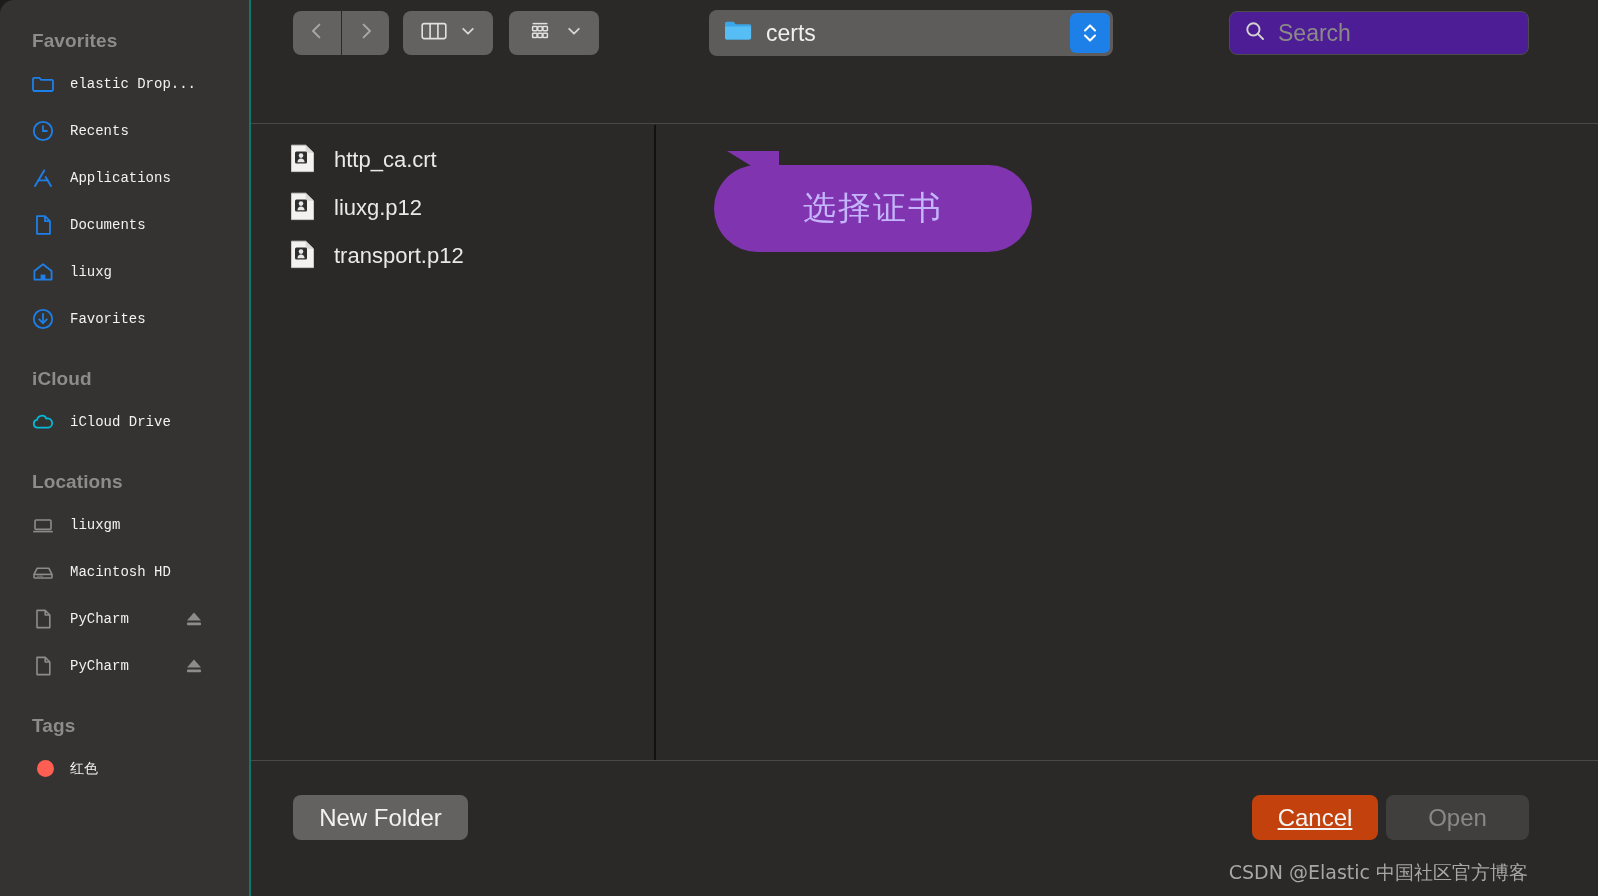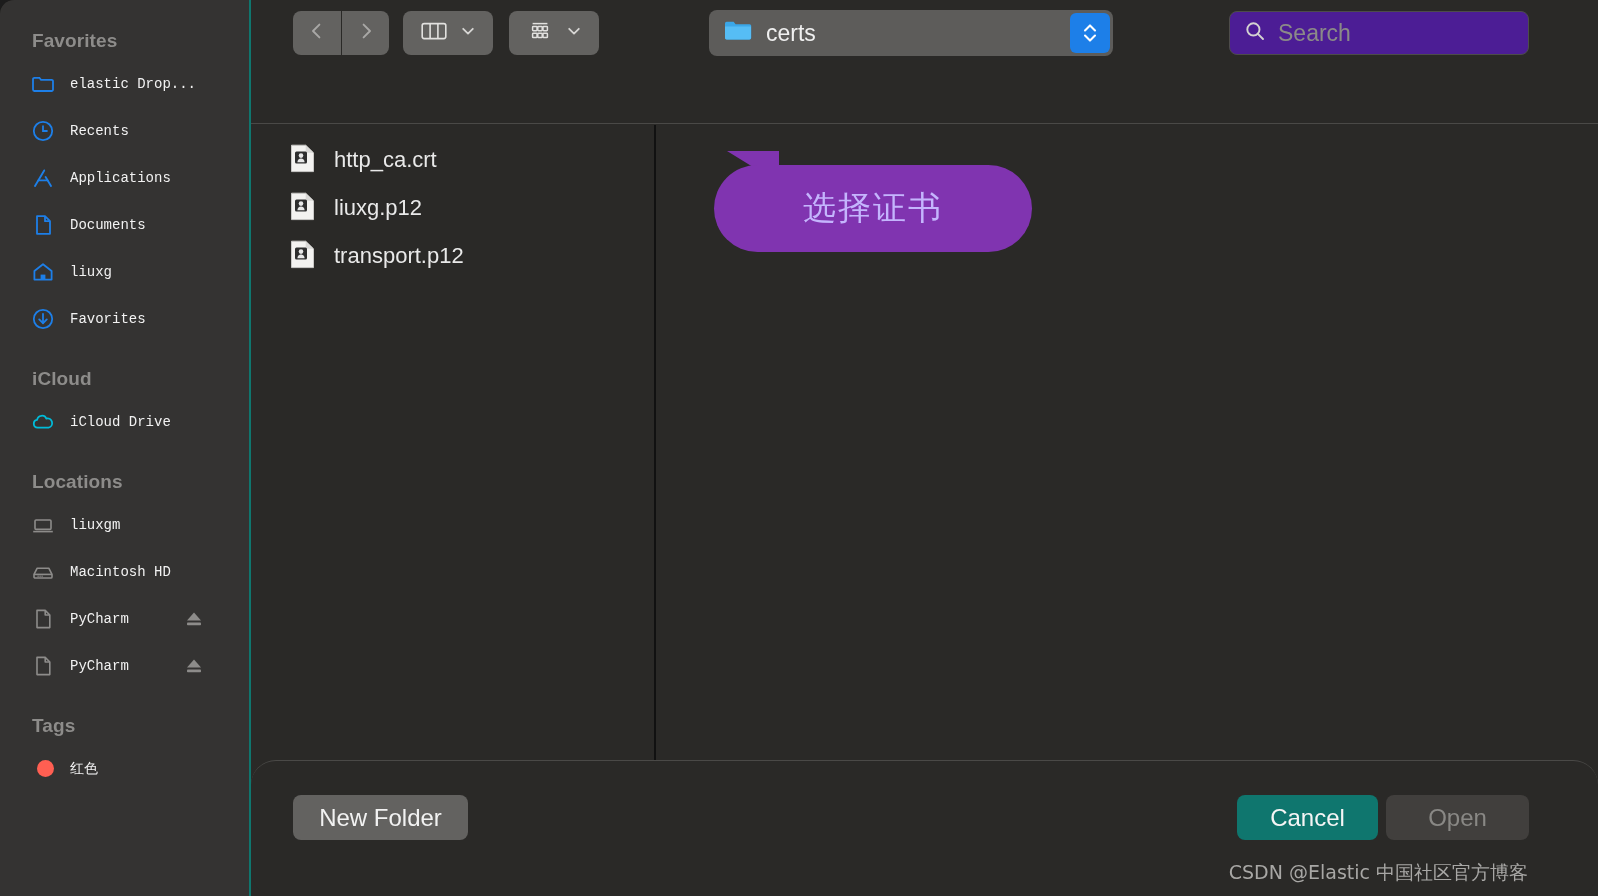--- a/index.html
+++ b/index.html
@@ -154,32 +154,31 @@
     border-bottom: 32px solid transparent;
     z-index: 39;
   }
 
   
   #bottombar {
     position: absolute; left: 0; right: 0; bottom: 0;
     height: 136px;
     border-top: 1px solid #4a4947;
     background: #2a2927;
-    border-radius: 25px;
   }
   .action-btn {
     position: absolute; top: 34px;
     height: 45px;
     border-radius: 8px;
     display: flex; align-items: center; justify-content: center;
     font-size: 24px;
     cursor: default;
   }
   #new-folder { left: 42px;   width: 175px; background: #636260; color: #f2f2f2; }
-  #cancel-btn { right: 220px; width: 141px; background: #0f766e; color: #f5f5f5; }
+  #cancel-btn { right: 220px; width: 126px; background: #c2410c; color: #f5f5f5; text-decoration: underline; }
   #open-btn   { right: 69px;  width: 143px; background: #413f3d; color: #898885; }
   #watermark {
     position: absolute; right: 70px; bottom: 10px;
     color: #a8a7a5; font-size: 19px;
     font-family: "DejaVu Sans", "Liberation Sans", sans-serif;
   }
 </style>
 </head>
 <body>
 

